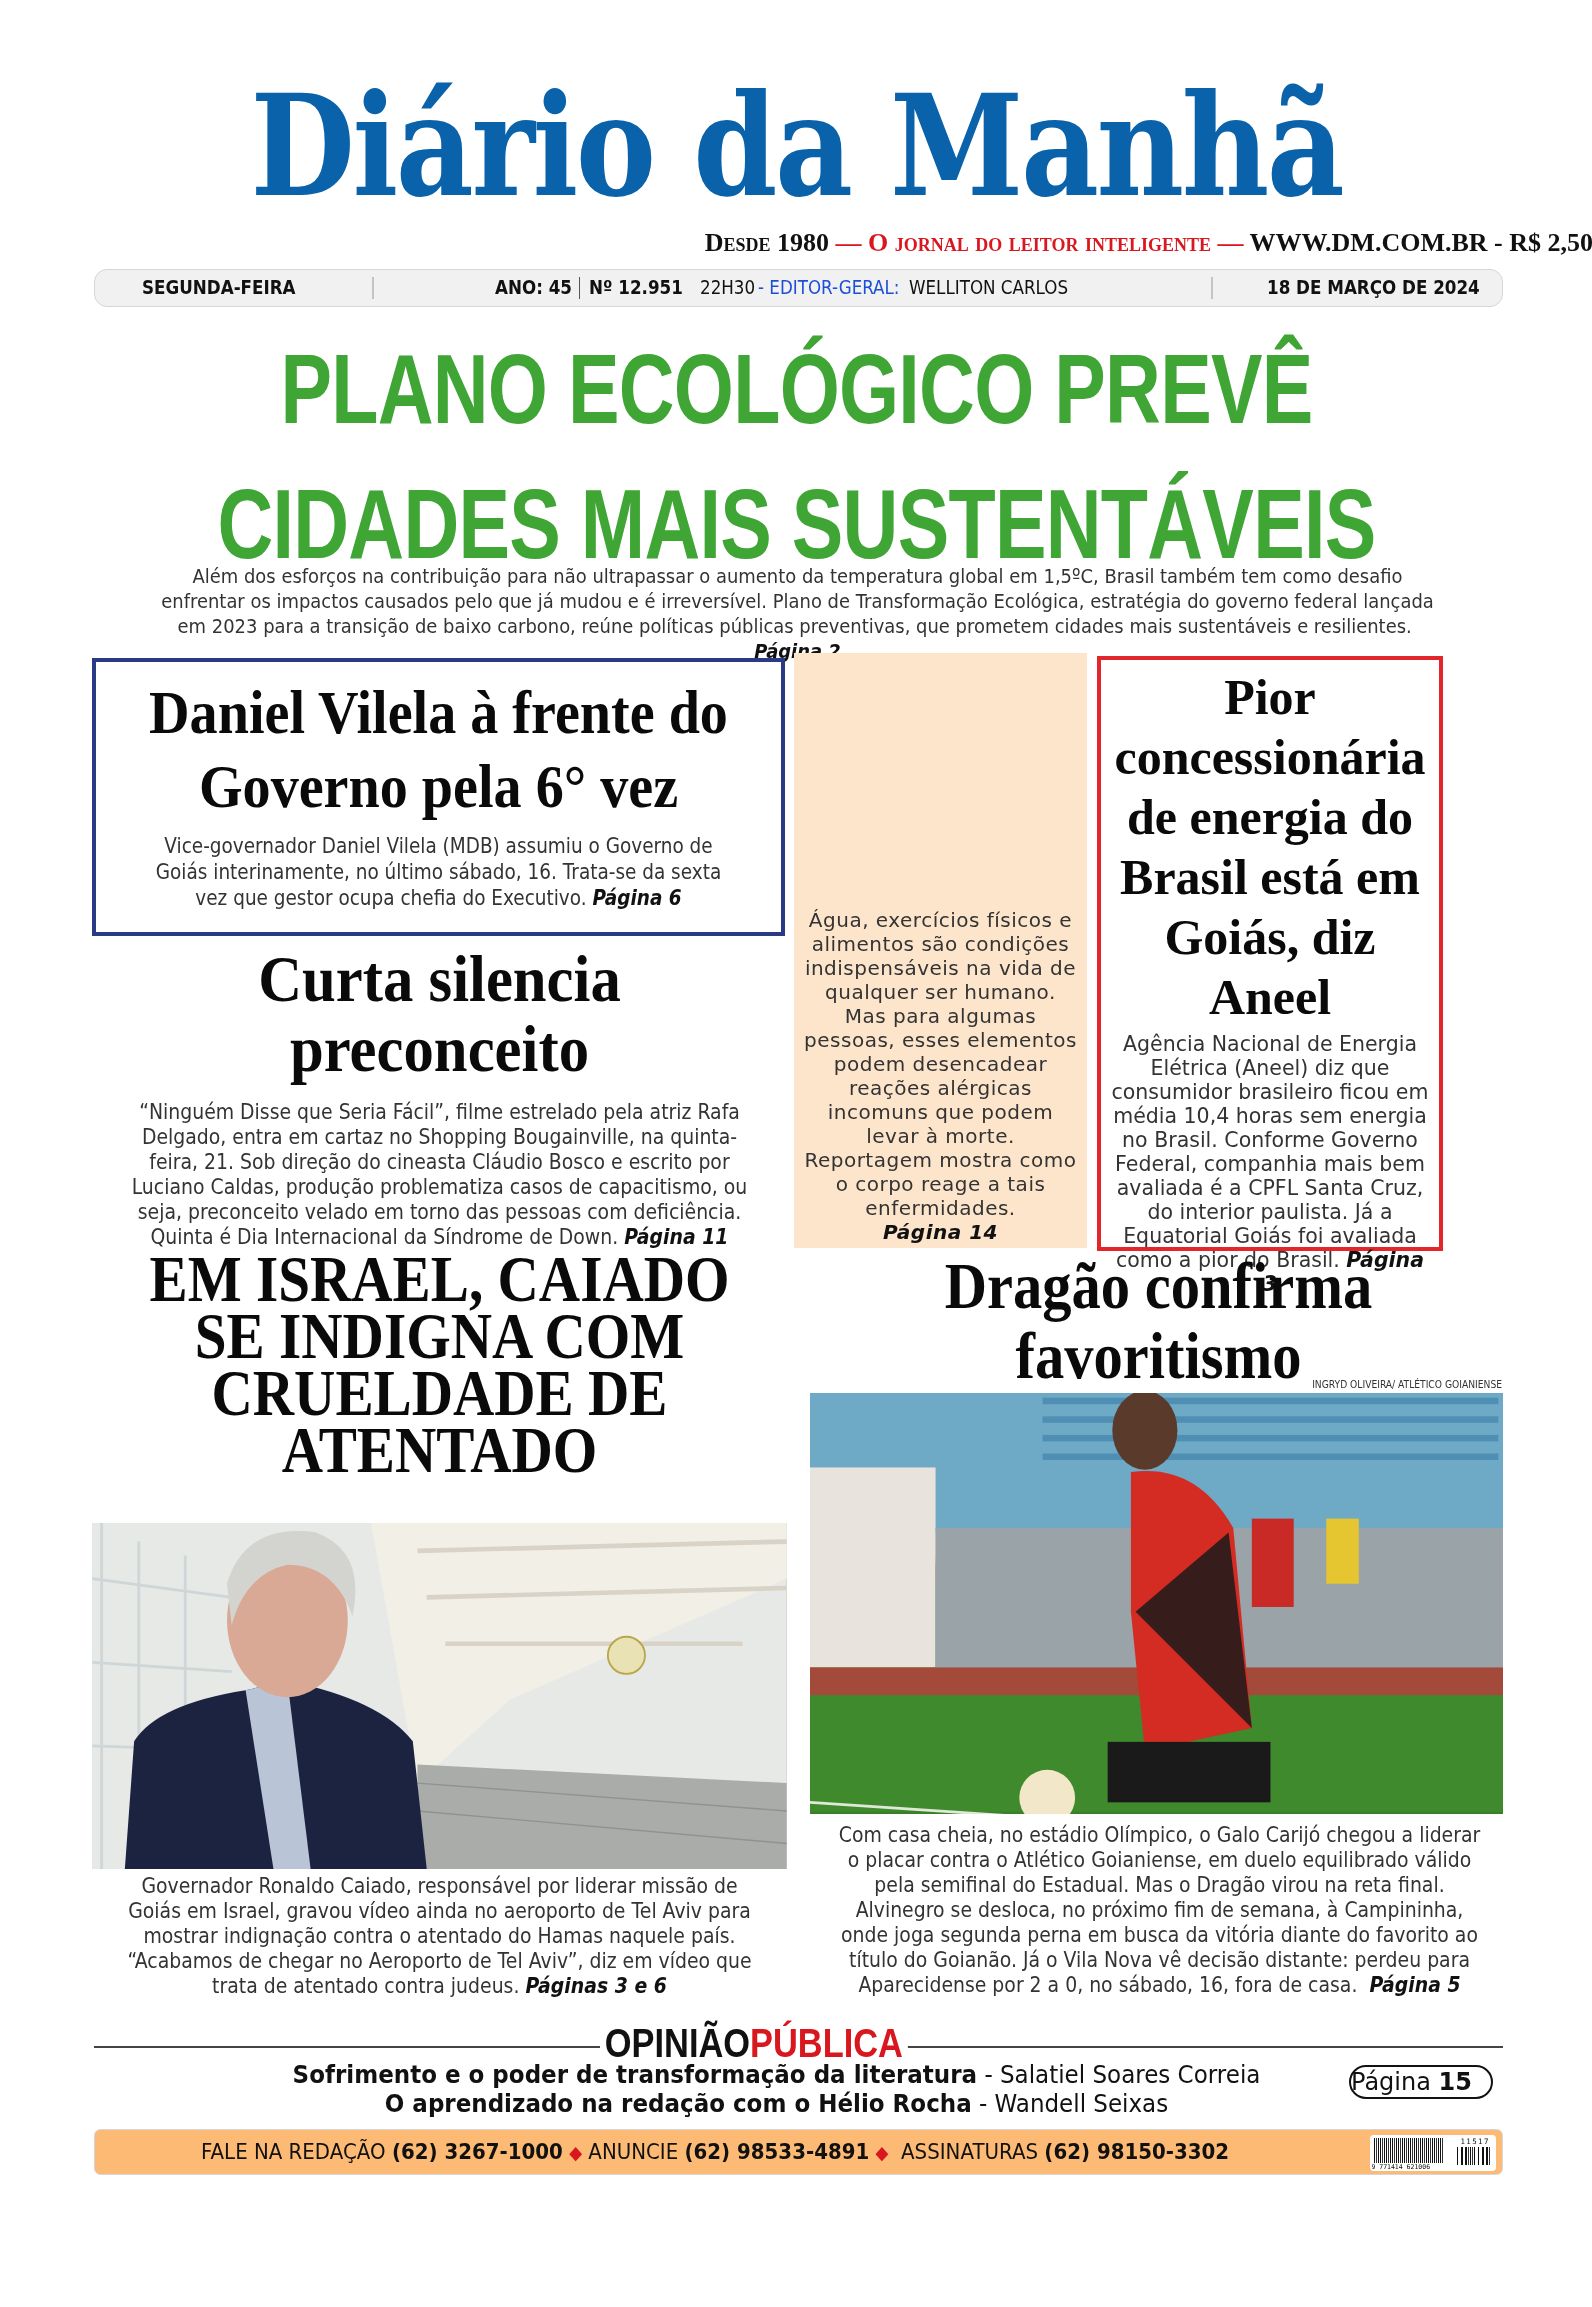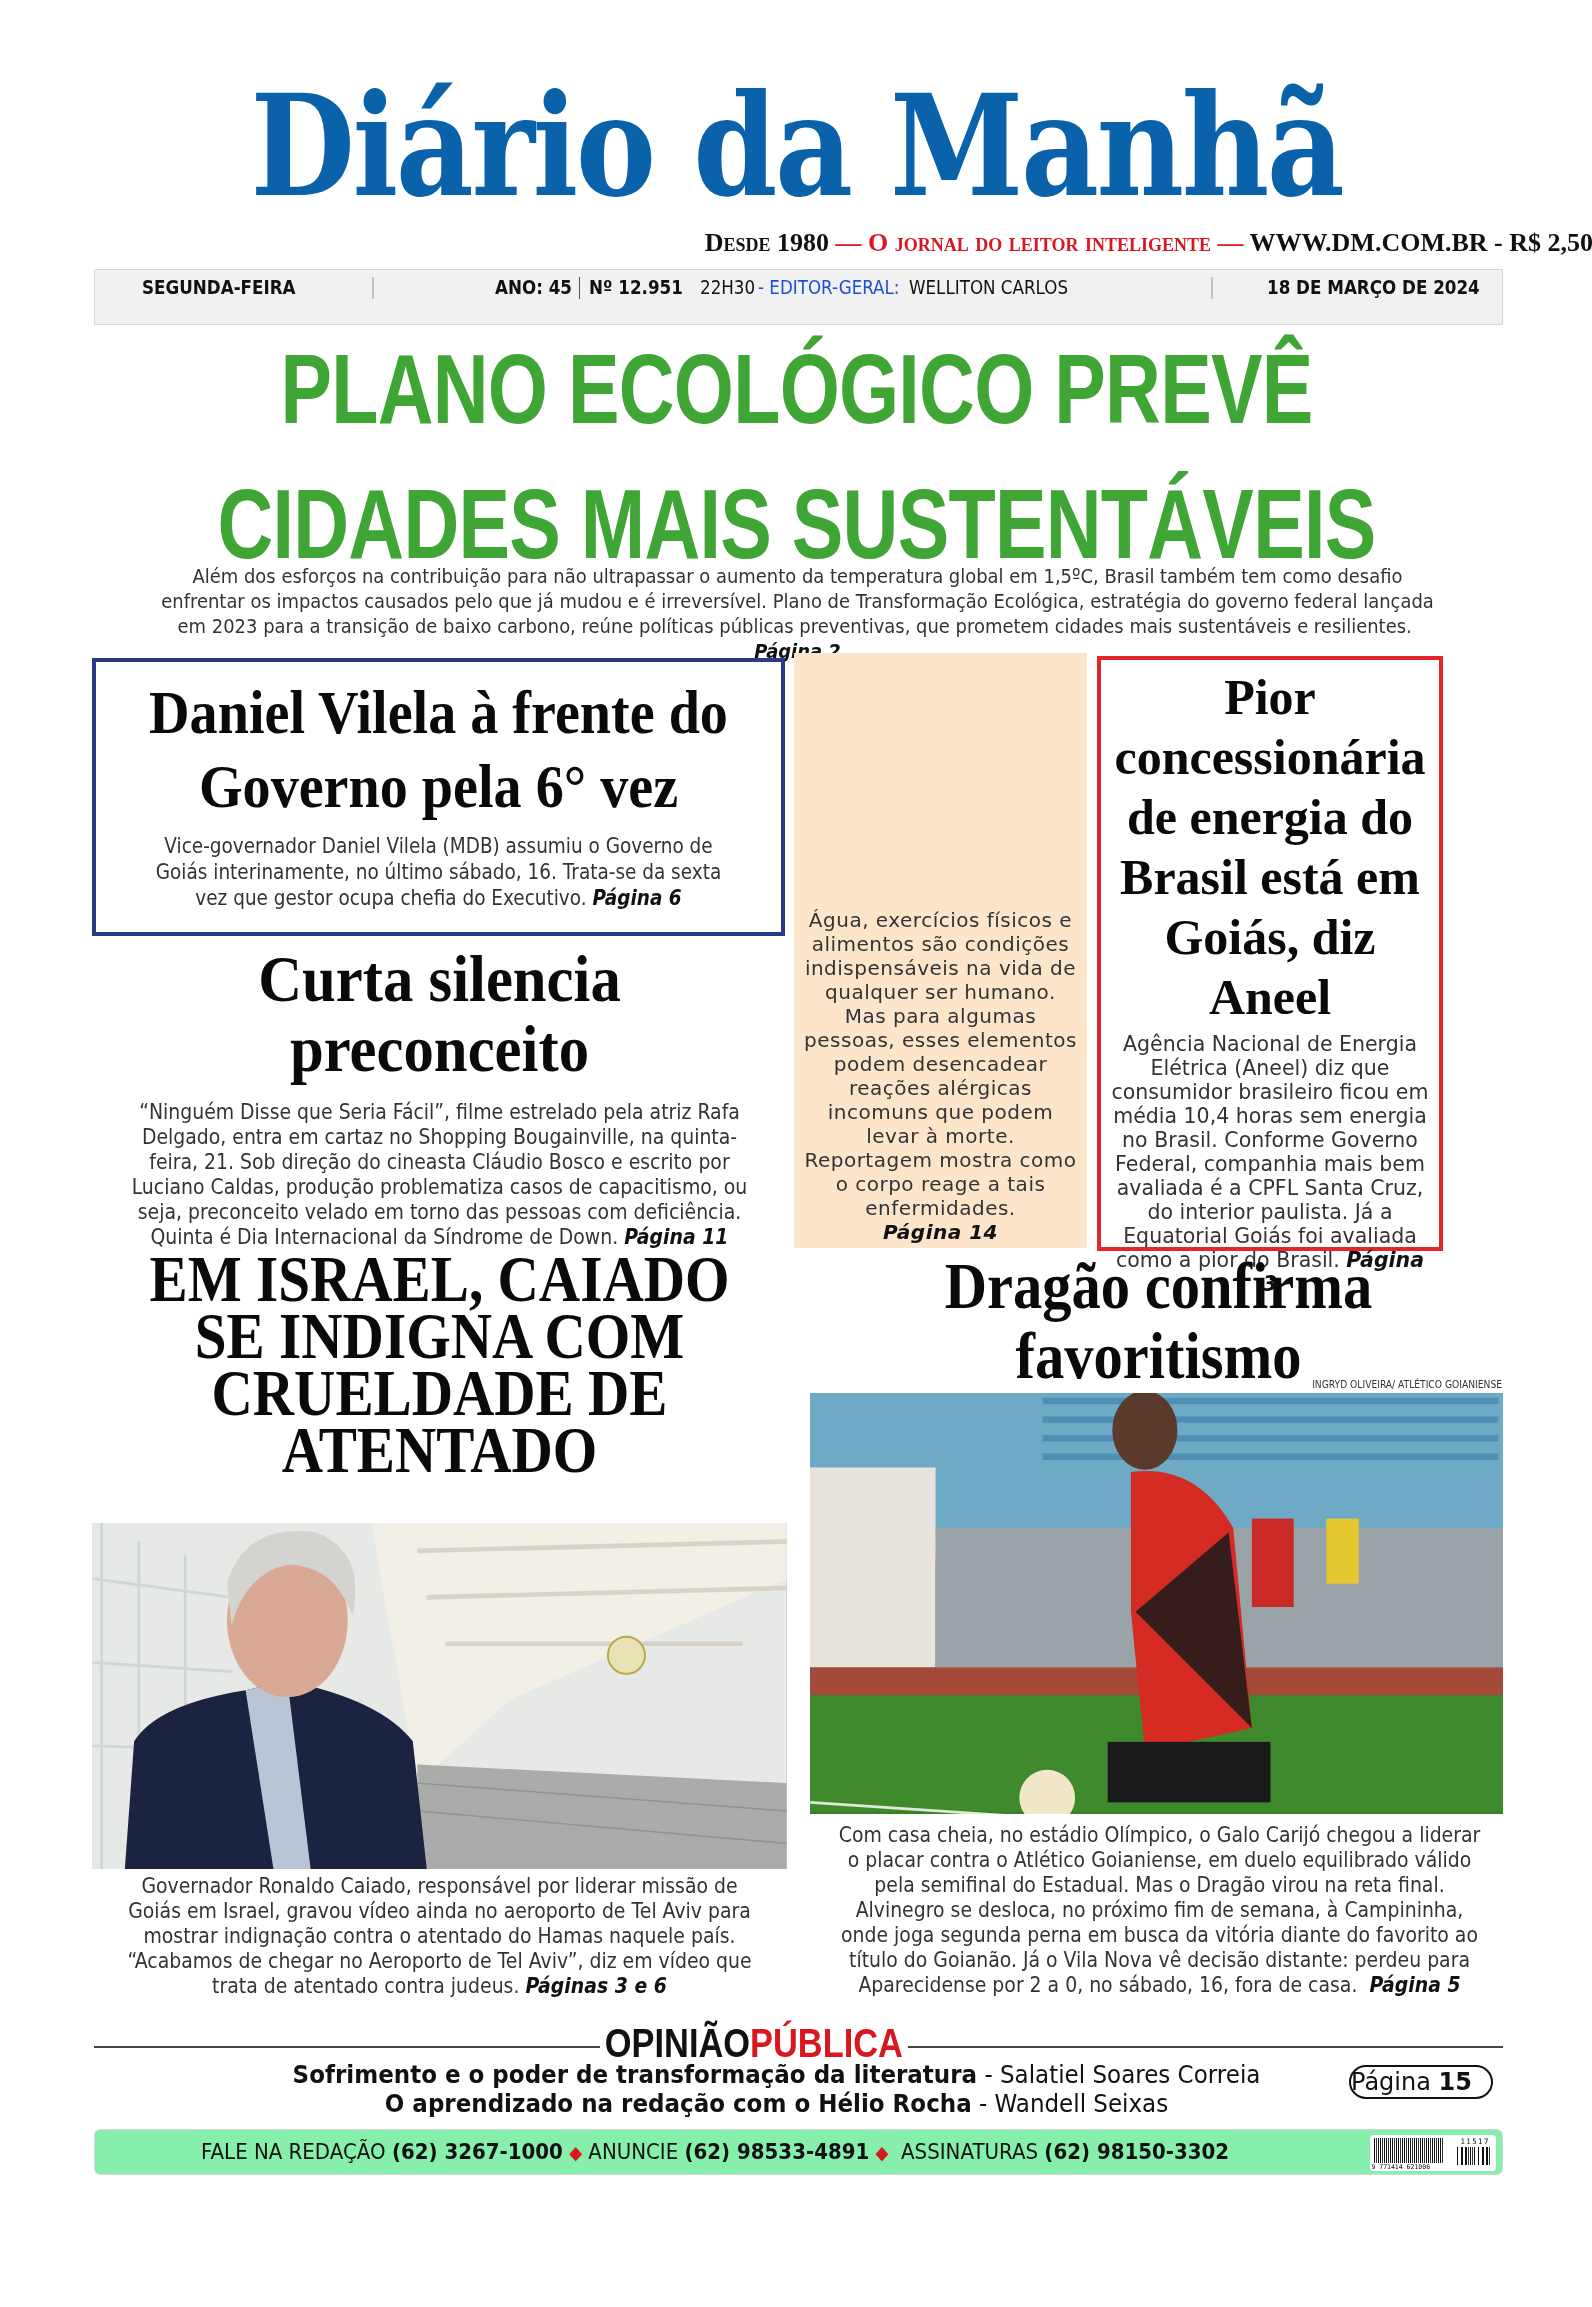--- a/index.html
+++ b/index.html
@@ -18,22 +18,22 @@
   }
   #tagline {
     left: 0; width: 1593px; top: 226px; height: 33px; text-align: right;
     font-family: "Liberation Serif", serif; font-weight: bold;
     font-size: 26px; line-height: 33px; font-variant: small-caps;
   }
   #tagline .red { color: #d8171f; }
 
   
   #info-bar {
-    left: 94px; top: 269px; width: 1409px; height: 56px;
-    background: #f1f1f1; border: 0.9px solid #d6d6d6; border-radius: 1px;
+    left: 94px; top: 269px; width: 1409px; height: 38px;
+    background: #f1f1f1; border: 0.9px solid #d6d6d6; border-radius: 13px;
     font-family: "DejaVu Sans Condensed", "DejaVu Sans", sans-serif;
     font-size: 18.6px; line-height: 36px; color: #111; padding-left: 44px;
   }
   #info-bar .cell { position: absolute; top: 0; height: 36px; white-space: nowrap; }
   #info-bar .sep { position: absolute; top: 7.4px; width: 2.3px; height: 21.4px; background: #c4c4c4; }
   .b { font-weight: bold; }
   .light { color: #1d4ed8; }
 
   
   #main-headline {
@@ -99,21 +99,21 @@
   #opiniao-items { left: 214px; width: 1125px; top: 2060px; text-align: center; font-family: "DejaVu Sans", sans-serif; font-size: 25px; line-height: 29px; color: #111; transform: scaleX(0.92); }
   #opiniao-items .strong { font-weight: bold; }
   #opiniao-page {
     left: 1349px; top: 2065px; width: 144px; height: 34px; border: 2.3px solid #111; border-radius: 17.7px;
     text-align: left; font-size: 24px; line-height: 30px; font-family: "DejaVu Sans", sans-serif;
   }
 
   
   #footer-bar {
     left: 94px; top: 2129px; width: 1409px; height: 46px;
-    background: #86efac; border: 0.9px solid #d6d6d6; border-radius: 6.5px; padding-left: 40px;
+    background: #fdba74; border: 0.9px solid #d6d6d6; border-radius: 6.5px; padding-left: 40px;
   }
   #footer-contacts { position: absolute; left: 106px; top: 0; line-height: 44px; font-size: 22px; font-family: "DejaVu Sans", sans-serif; white-space: nowrap; transform: scaleX(0.9); transform-origin: left center; }
   .diamond { color: #d8171f; font-size: 18.6px; }
   #barcode { position: absolute; right: 6.5px; top: 4.7px; width: 126px; height: 36px; background: #fff; border-radius: 3.7px; }
   .bars { position: absolute; left: 4.7px; top: 3.7px; width: 70px; height: 25px;
     background: repeating-linear-gradient(90deg, #111 0 1.4px, #fff 1.4px 2.3px, #333 2.3px 2.8px, #fff 2.8px 4.2px, #111 4.2px 5.1px, #fff 5.1px 6px); }
   .bars2 { position: absolute; left: 87px; top: 12px; width: 33px; height: 18.6px;
     background: repeating-linear-gradient(90deg, #111 0 1.4px, #fff 1.4px 2.8px, #333 2.8px 3.3px, #fff 3.3px 4.2px); }
   .bc-num { position: absolute; left: 1.9px; top: 28px; font-size: 6.5px; font-family: "DejaVu Sans Mono", monospace; }
   .bc-num2 { position: absolute; left: 91px; top: 1.9px; font-size: 7.4px; font-family: "DejaVu Sans Mono", monospace; letter-spacing: 1.4px; }

